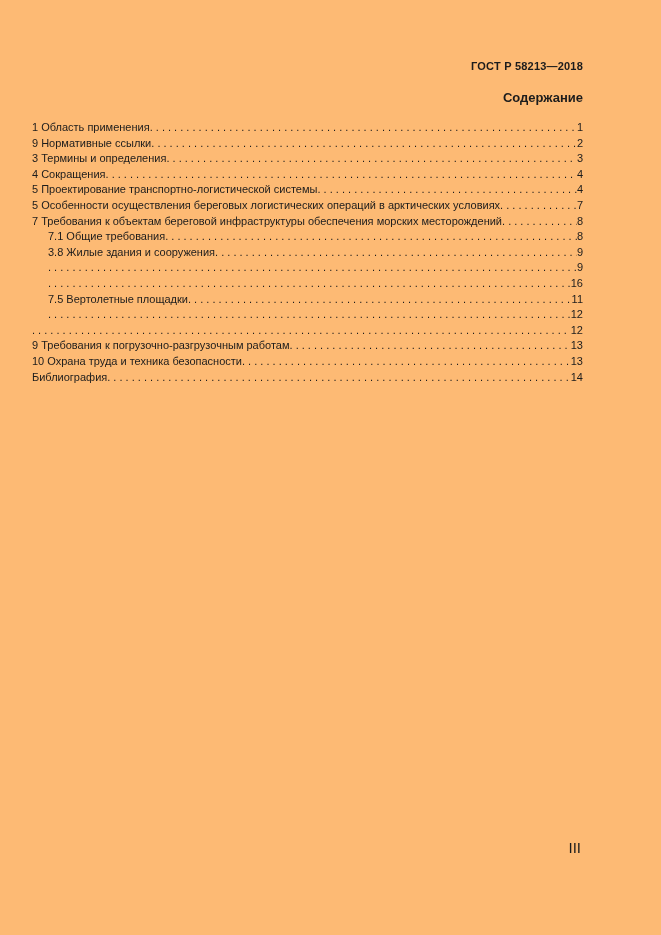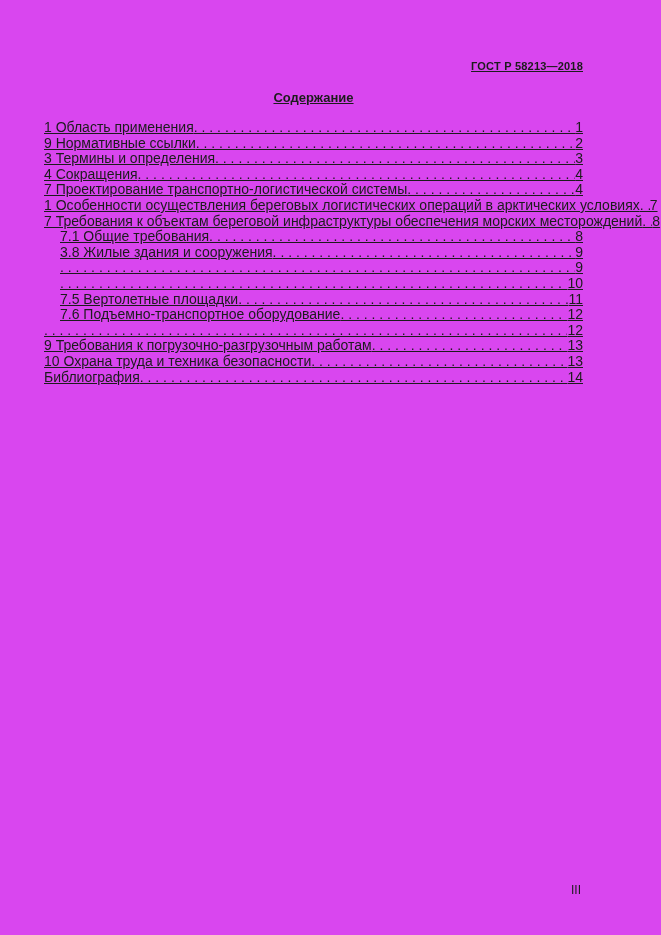--- a/index.html
+++ b/index.html
@@ -12,40 +12,39 @@
     height: 935px;
     position: relative;
     font-family: "Liberation Sans", sans-serif;
     color: #1c1c1c;
     overflow: hidden;
   }
   .page {
     position: absolute;
     inset: 0;
     box-sizing: border-box;
-    padding: 60px 78px 0 44px;
-    background: #d946ef;
-    text-decoration: underline;
+    padding: 60px 78px 0 32px;
+    background: #fdba74;
   }
   .doc-code {
     text-align: right;
     font-weight: bold;
     font-size: 11px;
     line-height: 13px;
     letter-spacing: 0.2px;
   }
   .title {
     margin: 17px 0 15px 0;
-    text-align: center;
+    text-align: right;
     font-weight: bold;
     font-size: 13px;
     line-height: 15px;
   }
   .toc {
-    font-size: 14px;
+    font-size: 11px;
   }
   .toc-row {
     display: flex;
     align-items: baseline;
     line-height: 15.6px;
     white-space: nowrap;
   }
   .toc-row.indent {
     padding-left: 16px;
     justify-content: center;
@@ -60,23 +59,23 @@
     overflow: hidden;
     white-space: nowrap;
     color: #1c1c1c;
   }
   .toc-page {
     flex: 0 0 auto;
     white-space: nowrap;
   }
   .folio {
     position: absolute;
-    top: 884px;
+    top: 841px;
     right: 80px;
-    font-size: 12px;
+    font-size: 15px;
     line-height: 13px;
     color: #1c1c1c;
   }
 </style>
 </head>
 <body>
 
 <div class="page">
   <div class="doc-code">ГОСТ Р 58213—2018</div>
 
@@ -101,27 +100,27 @@
     <span class="toc-page">3</span>
   </div>
 
   <div class="toc-row">
     <span class="toc-label">4 Сокращения</span>
     <span class="leader"> . . . . . . . . . . . . . . . . . . . . . . . . . . . . . . . . . . . . . . . . . . . . . . . . . . . . . . . . . . . . . . . . . . . . . . . . . . . . . . . . . . . . . . . . . . . . . . . . . . . . . . . . . . . . . . . . . . . . . . . . . . . . . . . . . . . . . . . . . . . . . . . . . . . . . . . . . . . . . . . . . . . . . . . . . . . . . . . . . . . . . . . . . . . . . . . . . . . . . . . .</span>
     <span class="toc-page">4</span>
   </div>
 
   <div class="toc-row">
-    <span class="toc-label">7 Проектирование транспортно-логистической системы</span>
+    <span class="toc-label">5 Проектирование транспортно-логистической системы</span>
     <span class="leader"> . . . . . . . . . . . . . . . . . . . . . . . . . . . . . . . . . . . . . . . . . . . . . . . . . . . . . . . . . . . . . . . . . . . . . . . . . . . . . . . . . . . . . . . . . . . . . . . . . . . . . . . . . . . . . . . . . . . . . . . . . . . . . . . . . . . . . . . . . . . . . . . . . . . . . . . . . . . . . . . . . . . . . . . . . . . . . . . . . . . . . . . . . . . . . . . . . . . . . . . .</span>
     <span class="toc-page">4</span>
   </div>
 
   <div class="toc-row">
-    <span class="toc-label">1 Особенности осуществления береговых логистических операций в арктических условиях</span>
+    <span class="toc-label">5 Особенности осуществления береговых логистических операций в арктических условиях</span>
     <span class="leader"> . . . . . . . . . . . . . . . . . . . . . . . . . . . . . . . . . . . . . . . . . . . . . . . . . . . . . . . . . . . . . . . . . . . . . . . . . . . . . . . . . . . . . . . . . . . . . . . . . . . . . . . . . . . . . . . . . . . . . . . . . . . . . . . . . . . . . . . . . . . . . . . . . . . . . . . . . . . . . . . . . . . . . . . . . . . . . . . . . . . . . . . . . . . . . . . . . . . . . . . .</span>
     <span class="toc-page">7</span>
   </div>
 
   <div class="toc-row">
     <span class="toc-label">7 Требования к объектам береговой инфраструктуры обеспечения морских месторождений</span>
     <span class="leader"> . . . . . . . . . . . . . . . . . . . . . . . . . . . . . . . . . . . . . . . . . . . . . . . . . . . . . . . . . . . . . . . . . . . . . . . . . . . . . . . . . . . . . . . . . . . . . . . . . . . . . . . . . . . . . . . . . . . . . . . . . . . . . . . . . . . . . . . . . . . . . . . . . . . . . . . . . . . . . . . . . . . . . . . . . . . . . . . . . . . . . . . . . . . . . . . . . . . . . . . .</span>
     <span class="toc-page">8</span>
   </div>
 
@@ -137,31 +136,30 @@
     <span class="toc-page">9</span>
   </div>
 
   <div class="toc-row indent">
     <span class="leader"> . . . . . . . . . . . . . . . . . . . . . . . . . . . . . . . . . . . . . . . . . . . . . . . . . . . . . . . . . . . . . . . . . . . . . . . . . . . . . . . . . . . . . . . . . . . . . . . . . . . . . . . . . . . . . . . . . . . . . . . . . . . . . . . . . . . . . . . . . . . . . . . . . . . . . . . . . . . . . . . . . . . . . . . . . . . . . . . . . . . . . . . . . . . . . . . . . . . . . . . .</span>
     <span class="toc-page">9</span>
   </div>
 
   <div class="toc-row indent">
     <span class="leader"> . . . . . . . . . . . . . . . . . . . . . . . . . . . . . . . . . . . . . . . . . . . . . . . . . . . . . . . . . . . . . . . . . . . . . . . . . . . . . . . . . . . . . . . . . . . . . . . . . . . . . . . . . . . . . . . . . . . . . . . . . . . . . . . . . . . . . . . . . . . . . . . . . . . . . . . . . . . . . . . . . . . . . . . . . . . . . . . . . . . . . . . . . . . . . . . . . . . . . . . .</span>
-    <span class="toc-page">10</span>
+    <span class="toc-page">16</span>
   </div>
 
   <div class="toc-row indent">
     <span class="toc-label">7.5 Вертолетные площадки</span>
     <span class="leader"> . . . . . . . . . . . . . . . . . . . . . . . . . . . . . . . . . . . . . . . . . . . . . . . . . . . . . . . . . . . . . . . . . . . . . . . . . . . . . . . . . . . . . . . . . . . . . . . . . . . . . . . . . . . . . . . . . . . . . . . . . . . . . . . . . . . . . . . . . . . . . . . . . . . . . . . . . . . . . . . . . . . . . . . . . . . . . . . . . . . . . . . . . . . . . . . . . . . . . . . .</span>
     <span class="toc-page">11</span>
   </div>
 
   <div class="toc-row indent">
-    <span class="toc-label">7.6 Подъемно-транспортное оборудование</span>
     <span class="leader"> . . . . . . . . . . . . . . . . . . . . . . . . . . . . . . . . . . . . . . . . . . . . . . . . . . . . . . . . . . . . . . . . . . . . . . . . . . . . . . . . . . . . . . . . . . . . . . . . . . . . . . . . . . . . . . . . . . . . . . . . . . . . . . . . . . . . . . . . . . . . . . . . . . . . . . . . . . . . . . . . . . . . . . . . . . . . . . . . . . . . . . . . . . . . . . . . . . . . . . . .</span>
     <span class="toc-page">12</span>
   </div>
 
   <div class="toc-row">
     <span class="leader"> . . . . . . . . . . . . . . . . . . . . . . . . . . . . . . . . . . . . . . . . . . . . . . . . . . . . . . . . . . . . . . . . . . . . . . . . . . . . . . . . . . . . . . . . . . . . . . . . . . . . . . . . . . . . . . . . . . . . . . . . . . . . . . . . . . . . . . . . . . . . . . . . . . . . . . . . . . . . . . . . . . . . . . . . . . . . . . . . . . . . . . . . . . . . . . . . . . . . . . . .</span>
     <span class="toc-page">12</span>
   </div>
 
   <div class="toc-row">

